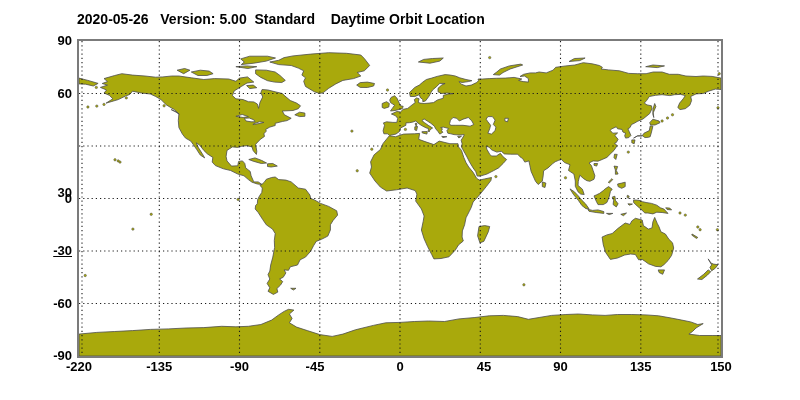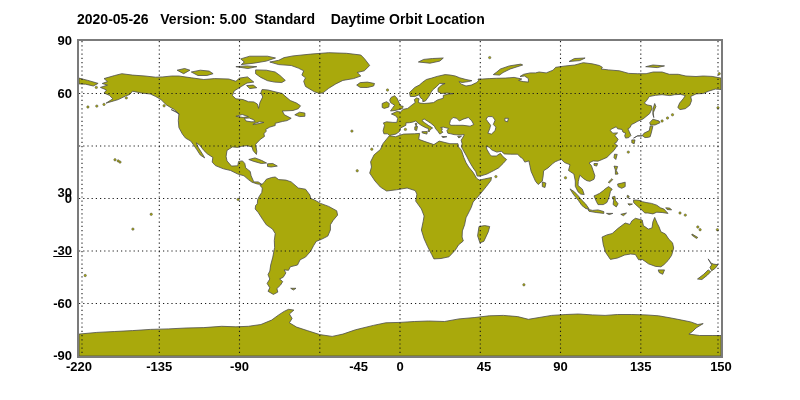--- a/index.html
+++ b/index.html
@@ -140,19 +140,19 @@
     <div class="ytick" style="top: 144px; margin-top: 41px;">30</div>
     <div class="ytick" style="top: 190.5px;">0</div>
     <div class="ytick" style="top: 243px; text-decoration: underline;">-30</div>
     <div class="ytick" style="top: 295.5px;">-60</div>
     <div class="ytick" style="top: 348px;">-90</div>
   </div>
 <div>
     <div class="xtick" style="left: 49px;">-220</div>
     <div class="xtick" style="left: 129.25px;">-135</div>
     <div class="xtick" style="left: 209.5px;">-90</div>
-    <div class="xtick" style="left: 308px; text-align: right;">-45</div>
+    <div class="xtick" style="left: 285px;">-45</div>
     <div class="xtick" style="left: 370px;">0</div>
     <div class="xtick" style="left: 454px;">45</div>
     <div class="xtick" style="left: 530.5px;">90</div>
     <div class="xtick" style="left: 610.75px;">135</div>
     <div class="xtick" style="left: 691px;">150</div>
   </div>
 
 </body></html>

